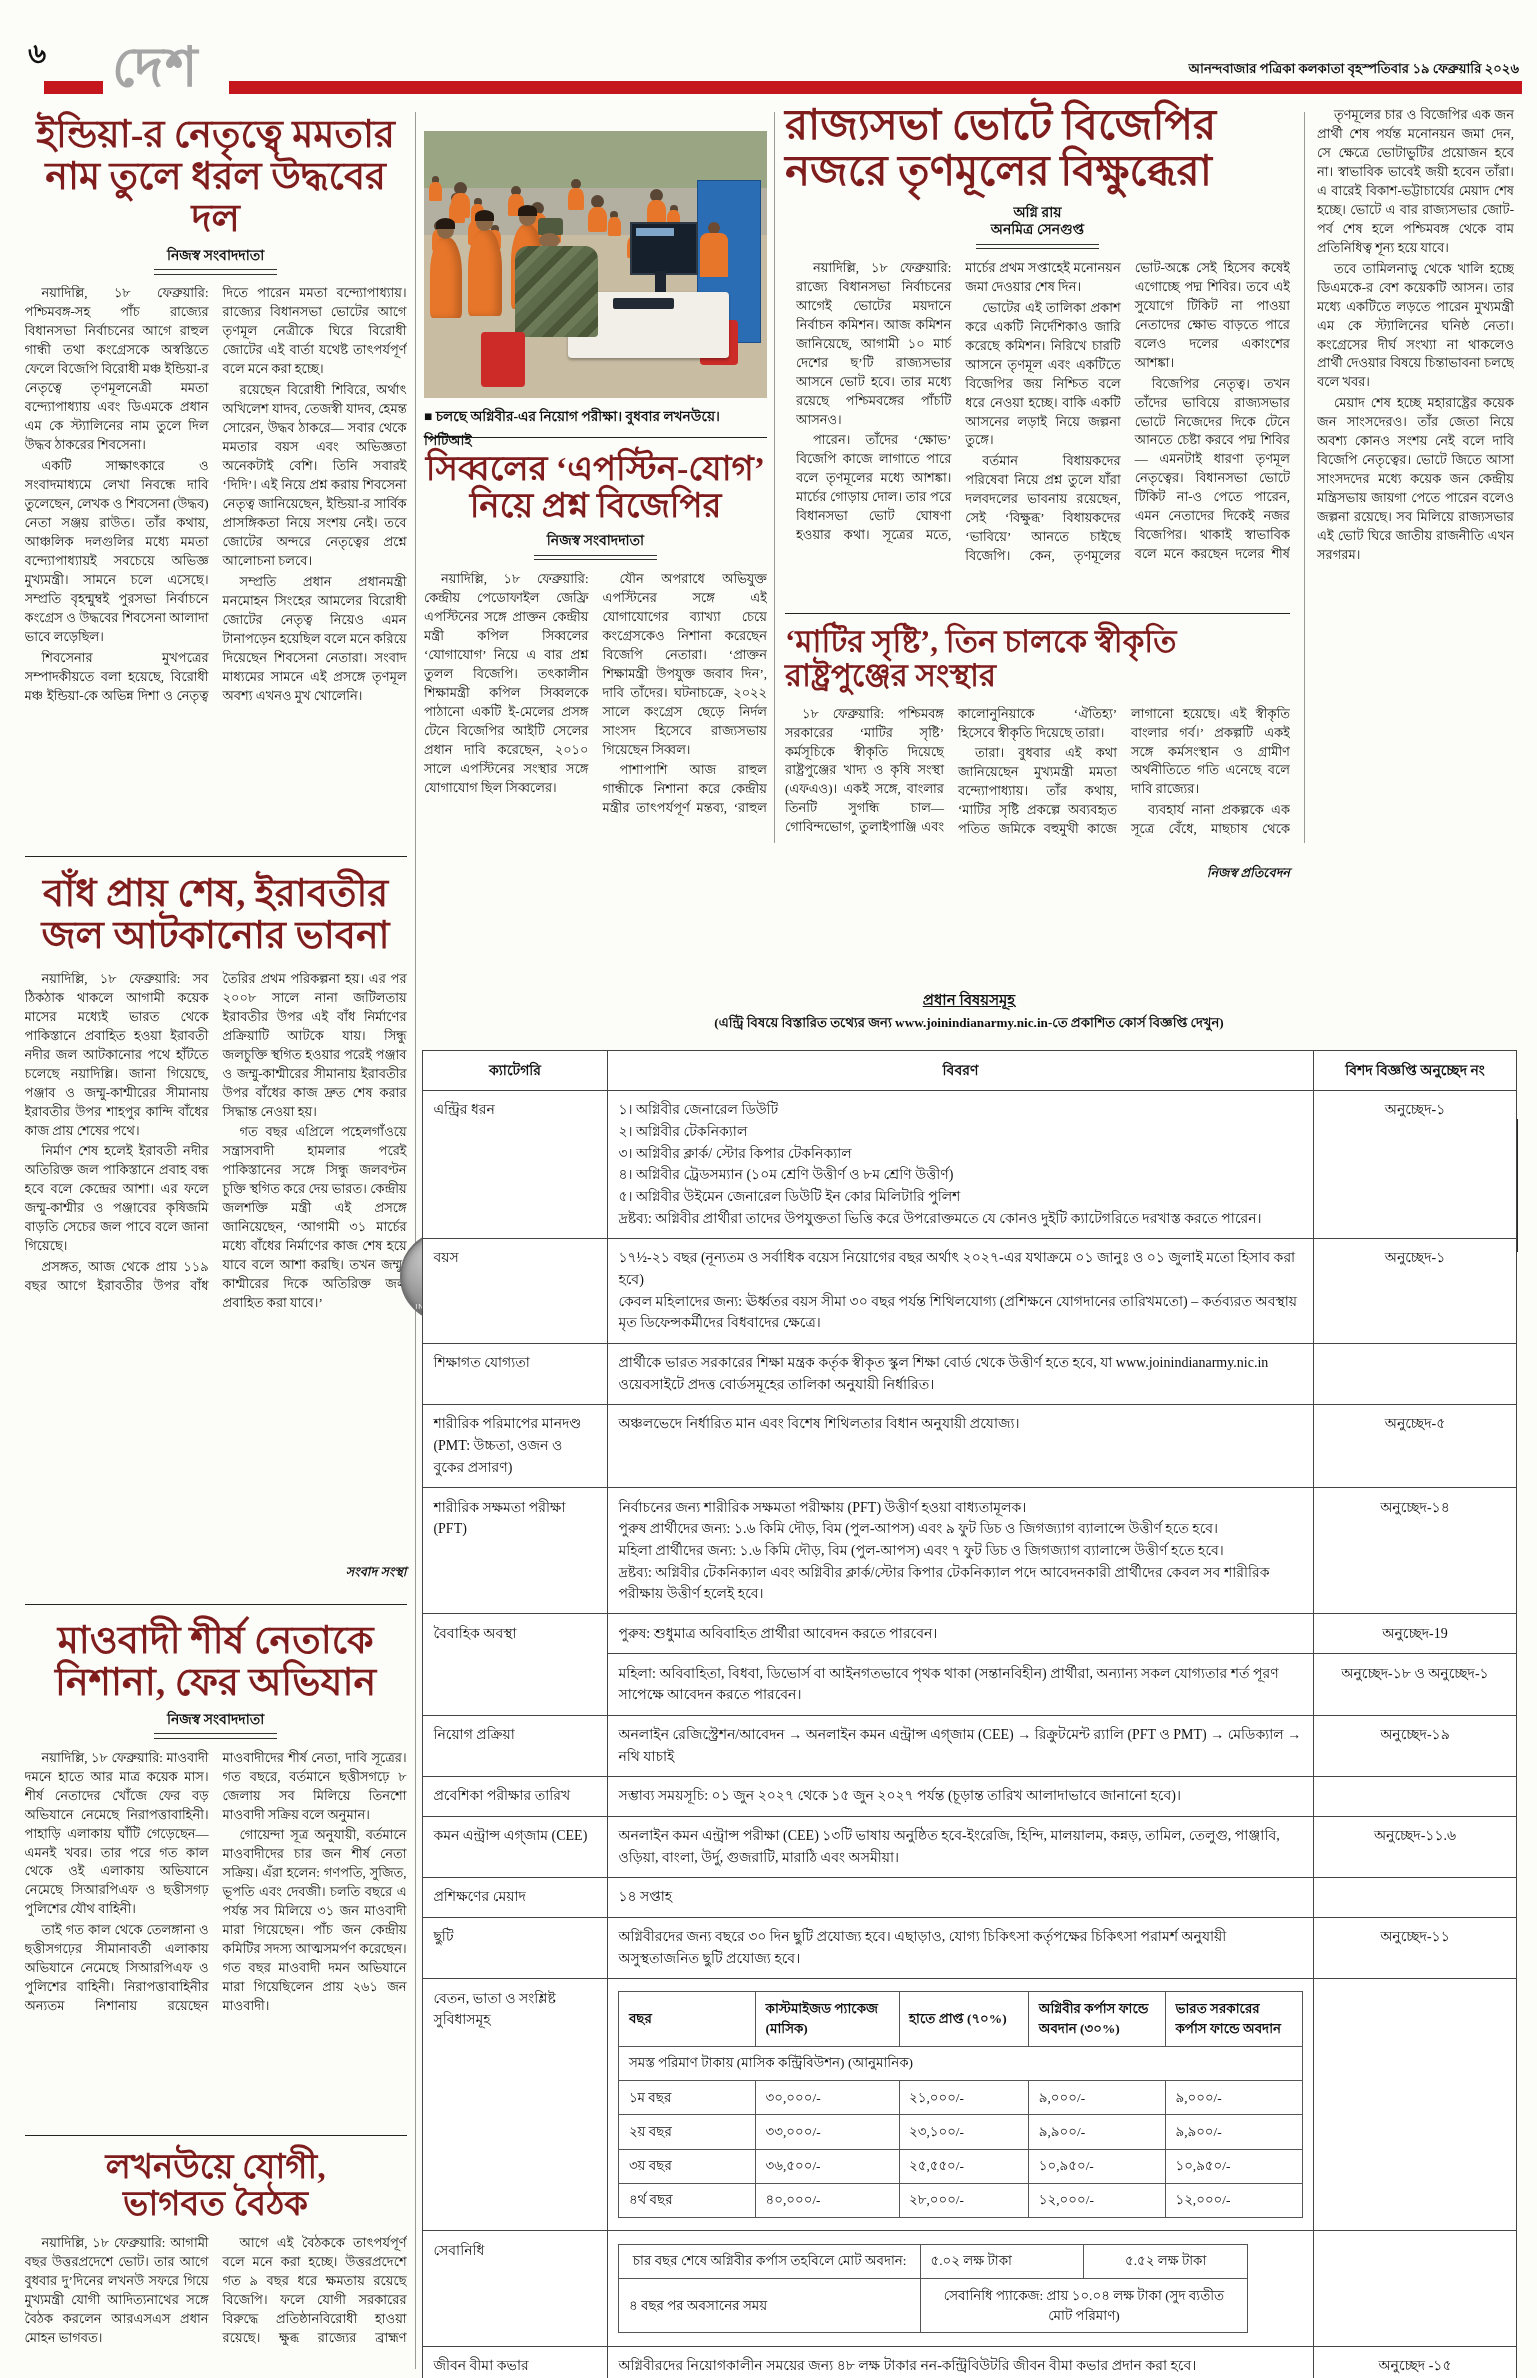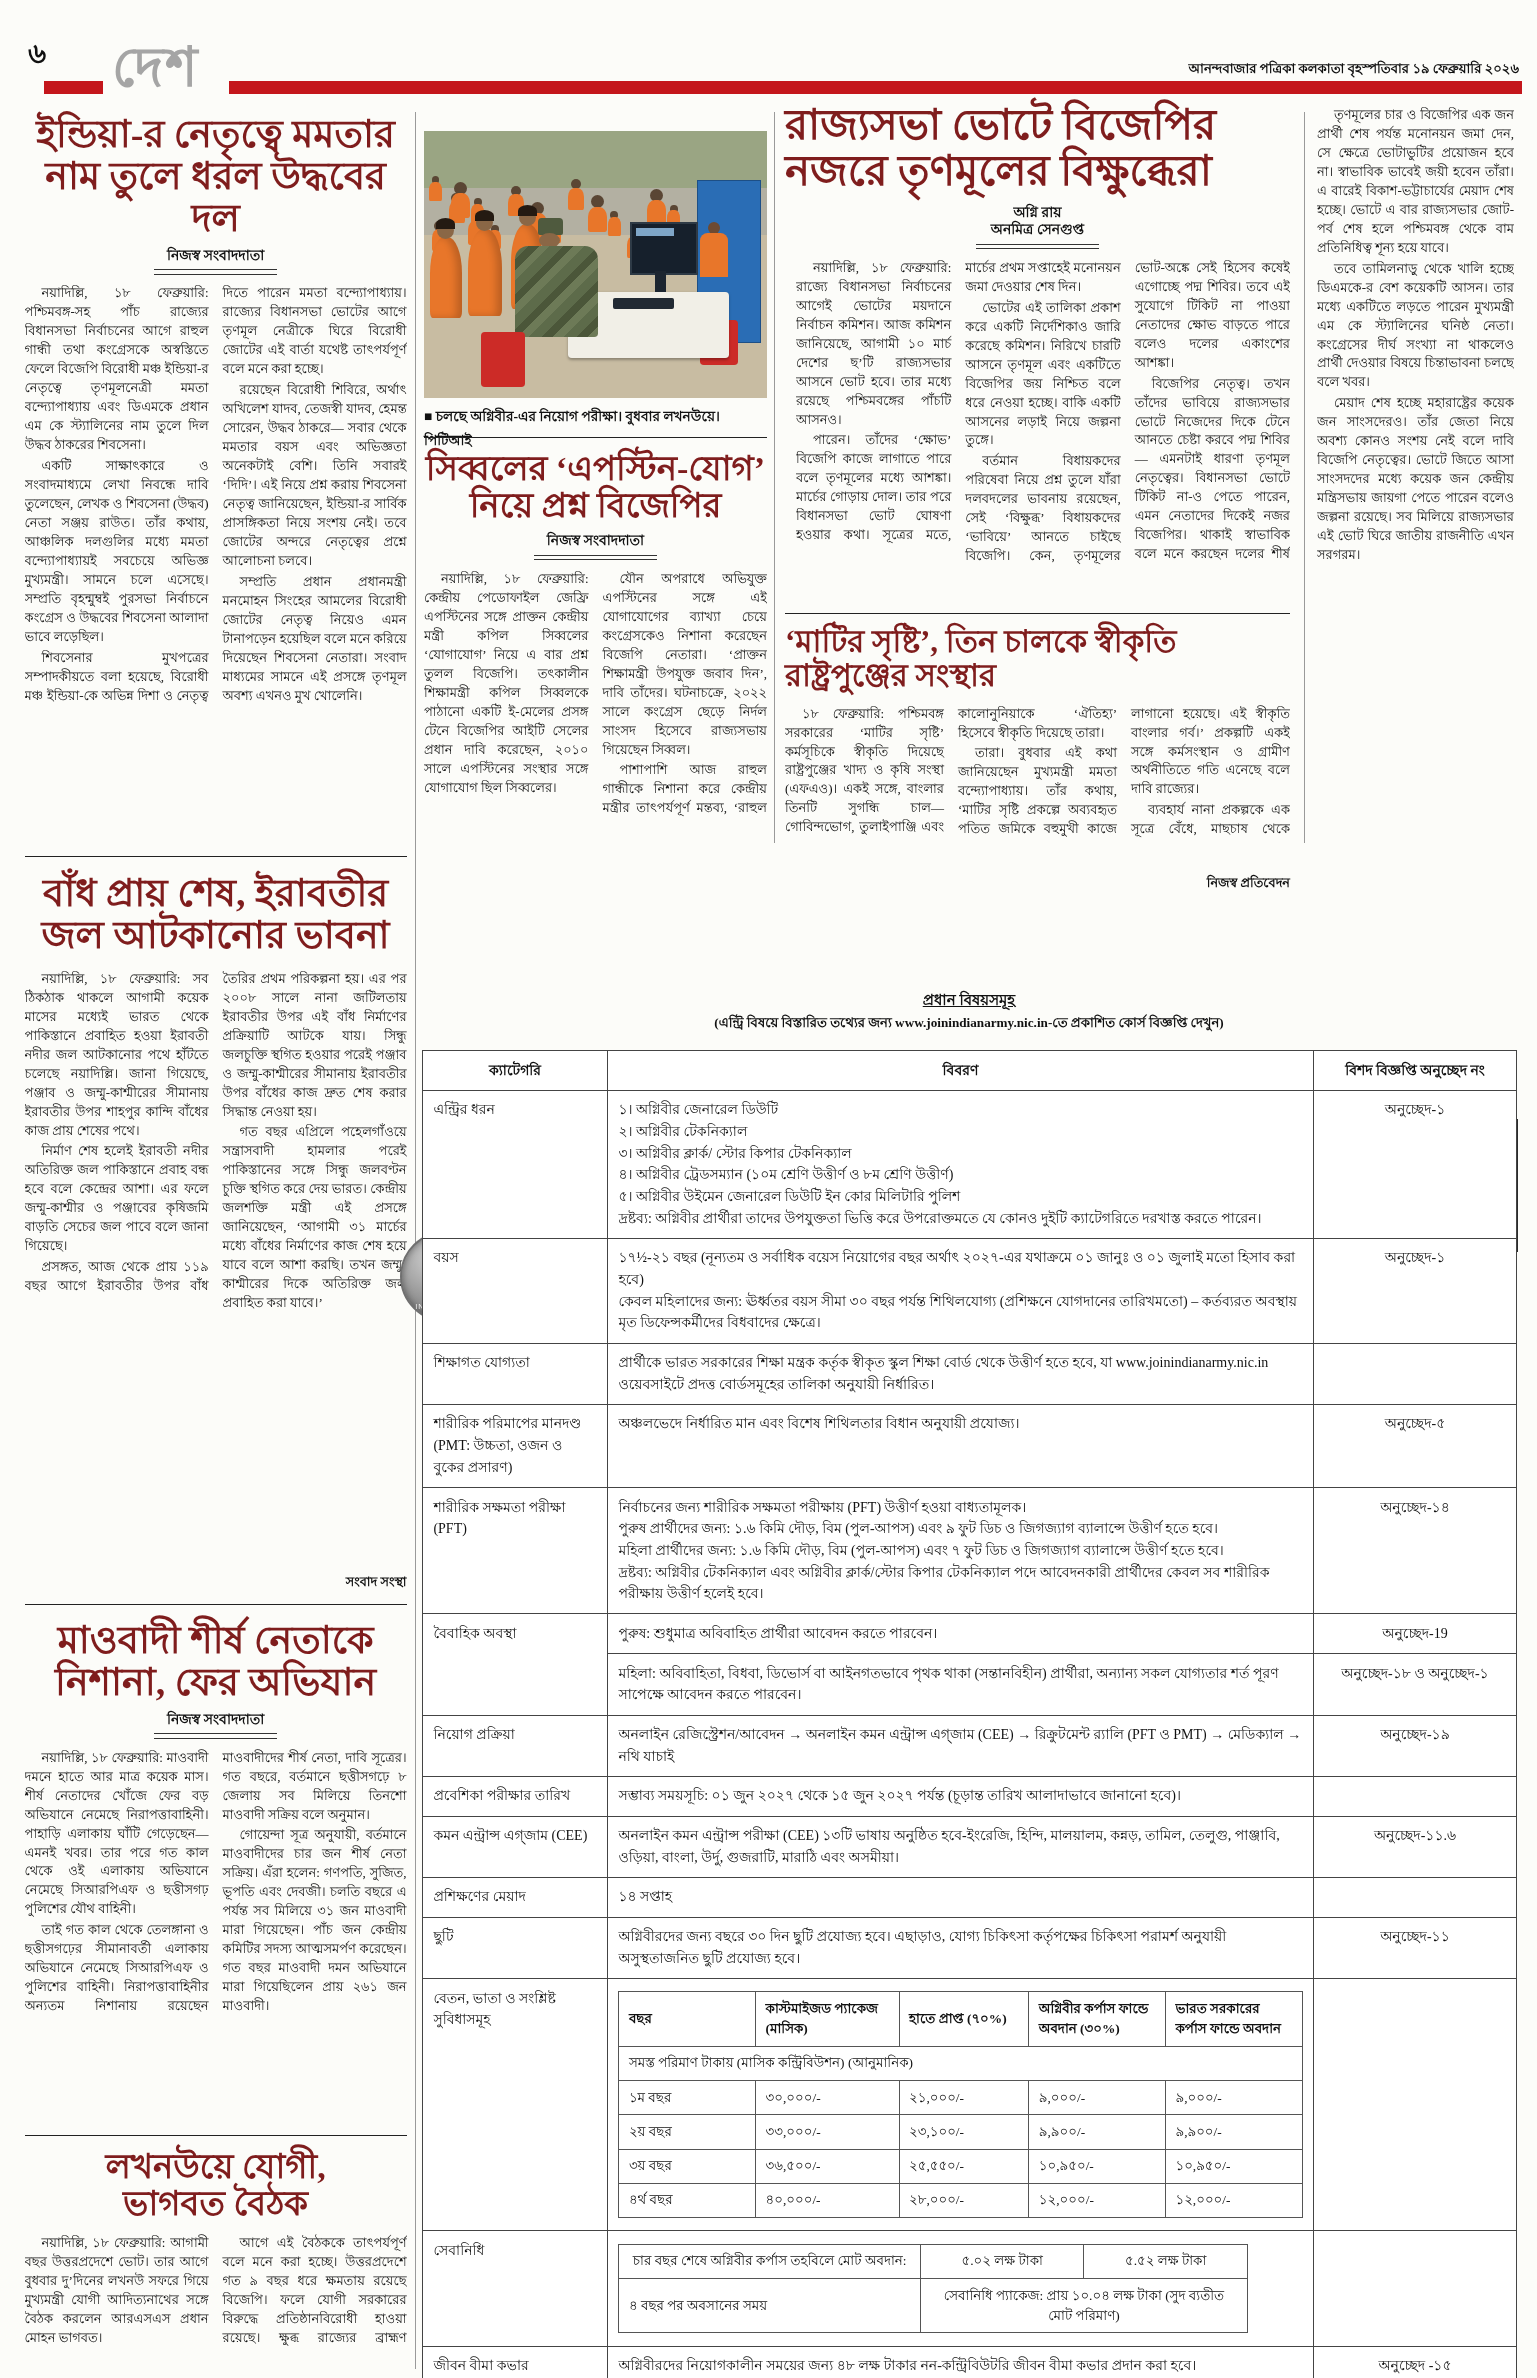--- a/index.html
+++ b/index.html
@@ -18,21 +18,21 @@
   .headline{font-weight:700;text-align:center;line-height:1.1;white-space:pre-line;color:#7f1d1d;}
   .h-xl{font-size:42px;}
   .h-lg{font-size:38px;}
   .h-md{font-size:34px;}
   .byline{font-size:14px;font-weight:700;text-align:center;line-height:1.25;}
   .dblrule{width:123px;height:3.8px;border-top:0.9px solid #333;border-bottom:0.9px solid #333;margin:4.7px auto 0;}
   .body-text{font-size:13px;line-height:1.46;text-align:justify;}
   .cols2{column-count:2;column-gap:14px;}
   .cols3{column-count:3;column-gap:14px;}
   .para{margin:0 0 1.9px 0;text-indent:17px;}
-  .signoff{text-align:right;font-weight:700;font-size:12.8px;margin-top:15px;}
+  .signoff{text-align:right;font-weight:700;font-style:italic;font-size:12.8px;margin-top:5px;}
   .caption{font-size:13.7px;font-weight:700;}
   
   .photo{background:#b9b5a4;overflow:hidden;position:relative;}
   .photo div{position:absolute;}
   
   .ad-headbox{border:2.4px solid #2b2b2b;background:#fff;position:relative;}
   .ad-line1{font-size:25.6px;font-weight:700;text-align:center;}
   .ad-line2{font-size:21px;font-weight:700;text-align:center;font-family:"Liberation Serif",serif;}
   .ad-line3{font-size:17px;font-weight:700;text-align:center;}
   .ad-line4{font-size:16px;font-weight:700;text-align:center;}
@@ -398,21 +398,21 @@
           </td>
           <td class="clause-cell"></td>
         </tr>
         <tr>
           <td class="cat-cell">সেবানিধি</td>
           <td>
             <table class="inner" style="width:92%;">
               <tbody>
                 <tr>
                   <td style="width:48%;text-align:center;">চার বছর শেষে অগ্নিবীর কর্পাস তহবিলে মোট অবদান:</td>
-                  <td style="width:26%;text-align:center;">৫.০২ লক্ষ টাকা</td>
+                  <td style="width:26%;text-align:left;">৫.০২ লক্ষ টাকা</td>
                   <td style="width:26%;text-align:center;">৫.৫২ লক্ষ টাকা</td>
                 </tr>
                 <tr>
                   <td>৪ বছর পর অবসানের সময়</td>
                   <td colspan="2" style="text-align:center;">সেবানিধি প্যাকেজ: প্রায় ১০.০৪ লক্ষ টাকা (সুদ ব্যতীত মোট পরিমাণ)</td>
                 </tr>
               </tbody>
             </table>
           </td>
           <td class="clause-cell"></td>

